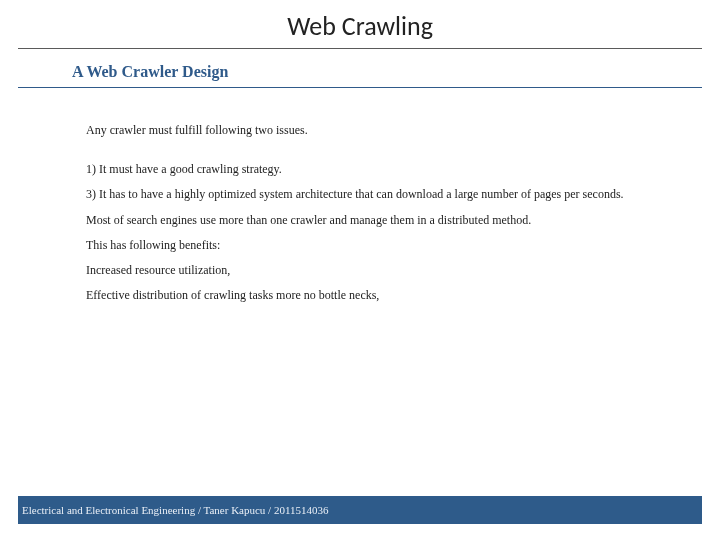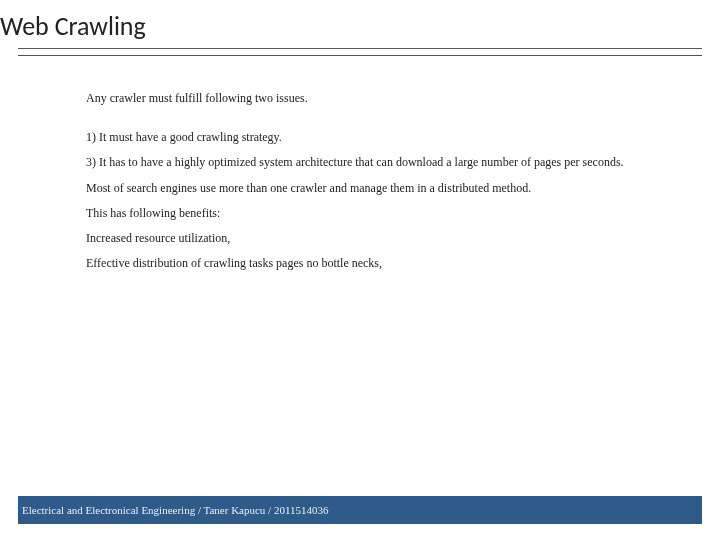--- a/index.html
+++ b/index.html
@@ -1,45 +1,46 @@
 <!DOCTYPE html>
 <html><head>
 <meta charset="utf-8">
 <style>
   * { margin: 0; padding: 0; box-sizing: border-box; }
   html, body { width: 720px; height: 540px; background: #ffffff; font-family: Georgia, 'Times New Roman', serif; color: #1a1a1a; }
   .slide { width: 720px; height: 540px; position: relative; }
-  .title-wrap { text-align: left; padding-top: 10px; }
+  .title-wrap { text-align: center; padding-top: 10px; }
   .title { font-family: Calibri, 'Segoe UI', Arial, sans-serif; font-size: 26px; font-weight: 400; color: #222; display: inline-block; }
   .title-rule { border: none; border-top: 1px solid #5a5a5a; margin: 6px 18px 0 18px; }
   .subtitle { font-family: Georgia, serif; font-size: 16px; font-weight: 700; color: #2f5a8a; margin: 14px 0 0 72px; }
   .subtitle-rule { border: none; border-top: 1px solid #2f5a8a; margin: 6px 18px 0 18px; }
   .body { margin: 30px 72px 16px 86px; }
   .body p { font-family: Georgia, serif; font-size: 12px; line-height: 2.1; color: #222; }
   .body .gap { height: 14px; }
   .footer { position: absolute; left: 18px; right: 18px; bottom: 16px; background: #2e5b8a; color: #e8eef6; font-family: Georgia, serif; font-size: 11px; padding: 8px 4px; }
 </style>
 </head>
 <body>
 <div class="slide">
 
   <div class="title-wrap">
     <div class="title">Web Crawling</div>
   </div>
   <hr class="title-rule">
 
+  <div class="subtitle">A Web Crawler Design</div>
   <hr class="subtitle-rule">
 
   <div class="body">
     <p>Any crawler must fulfill following two issues.</p>
     <div class="gap"></div>
     <p>1) It must have a good crawling strategy.</p>
     <p>3) It has to have a highly optimized system architecture that can download a large number of pages per seconds.</p>
     <p>Most of search engines use more than one crawler and manage them in a distributed method.</p>
     <p>This has following benefits:</p>
     <p>Increased resource utilization,</p>
-    <p>Effective distribution of crawling tasks pages no bottle necks,</p>
+    <p>Effective distribution of crawling tasks more no bottle necks,</p>
   </div>
 
   <div class="footer">
     <span>Electrical and Electronical Engineering / Taner Kapucu /  2011514036</span>
   </div>
 </div>
 
 </body></html>

